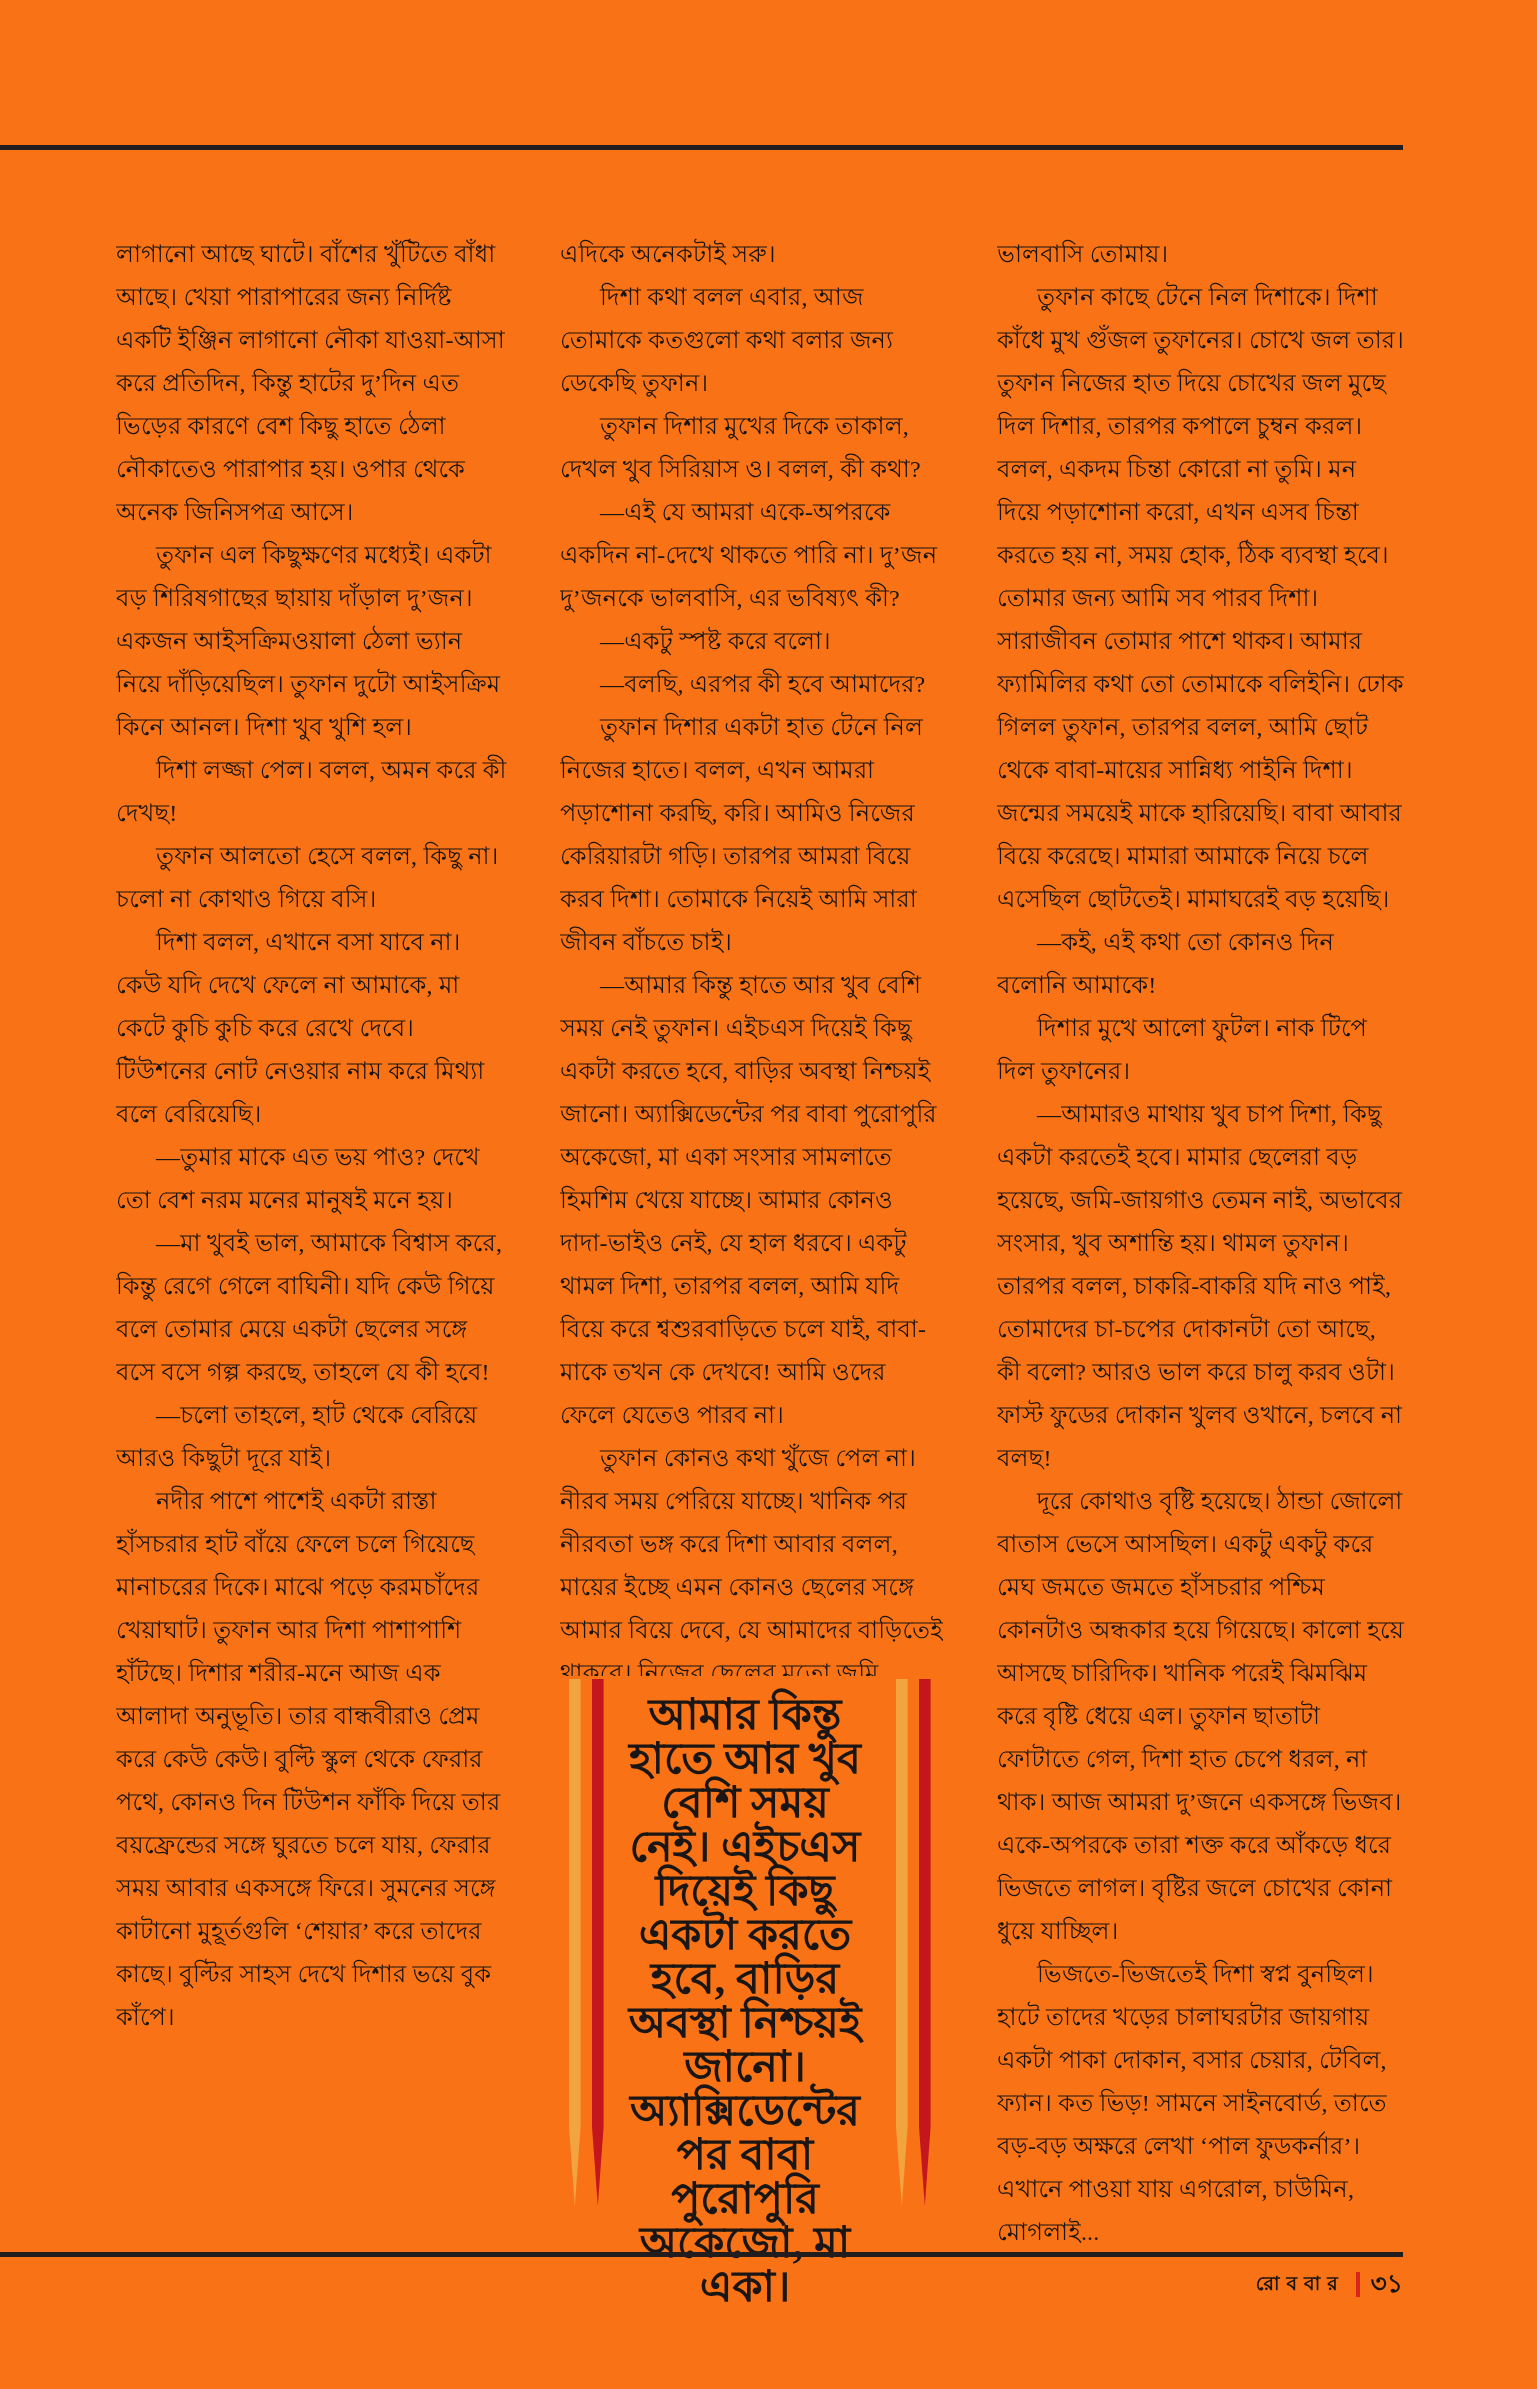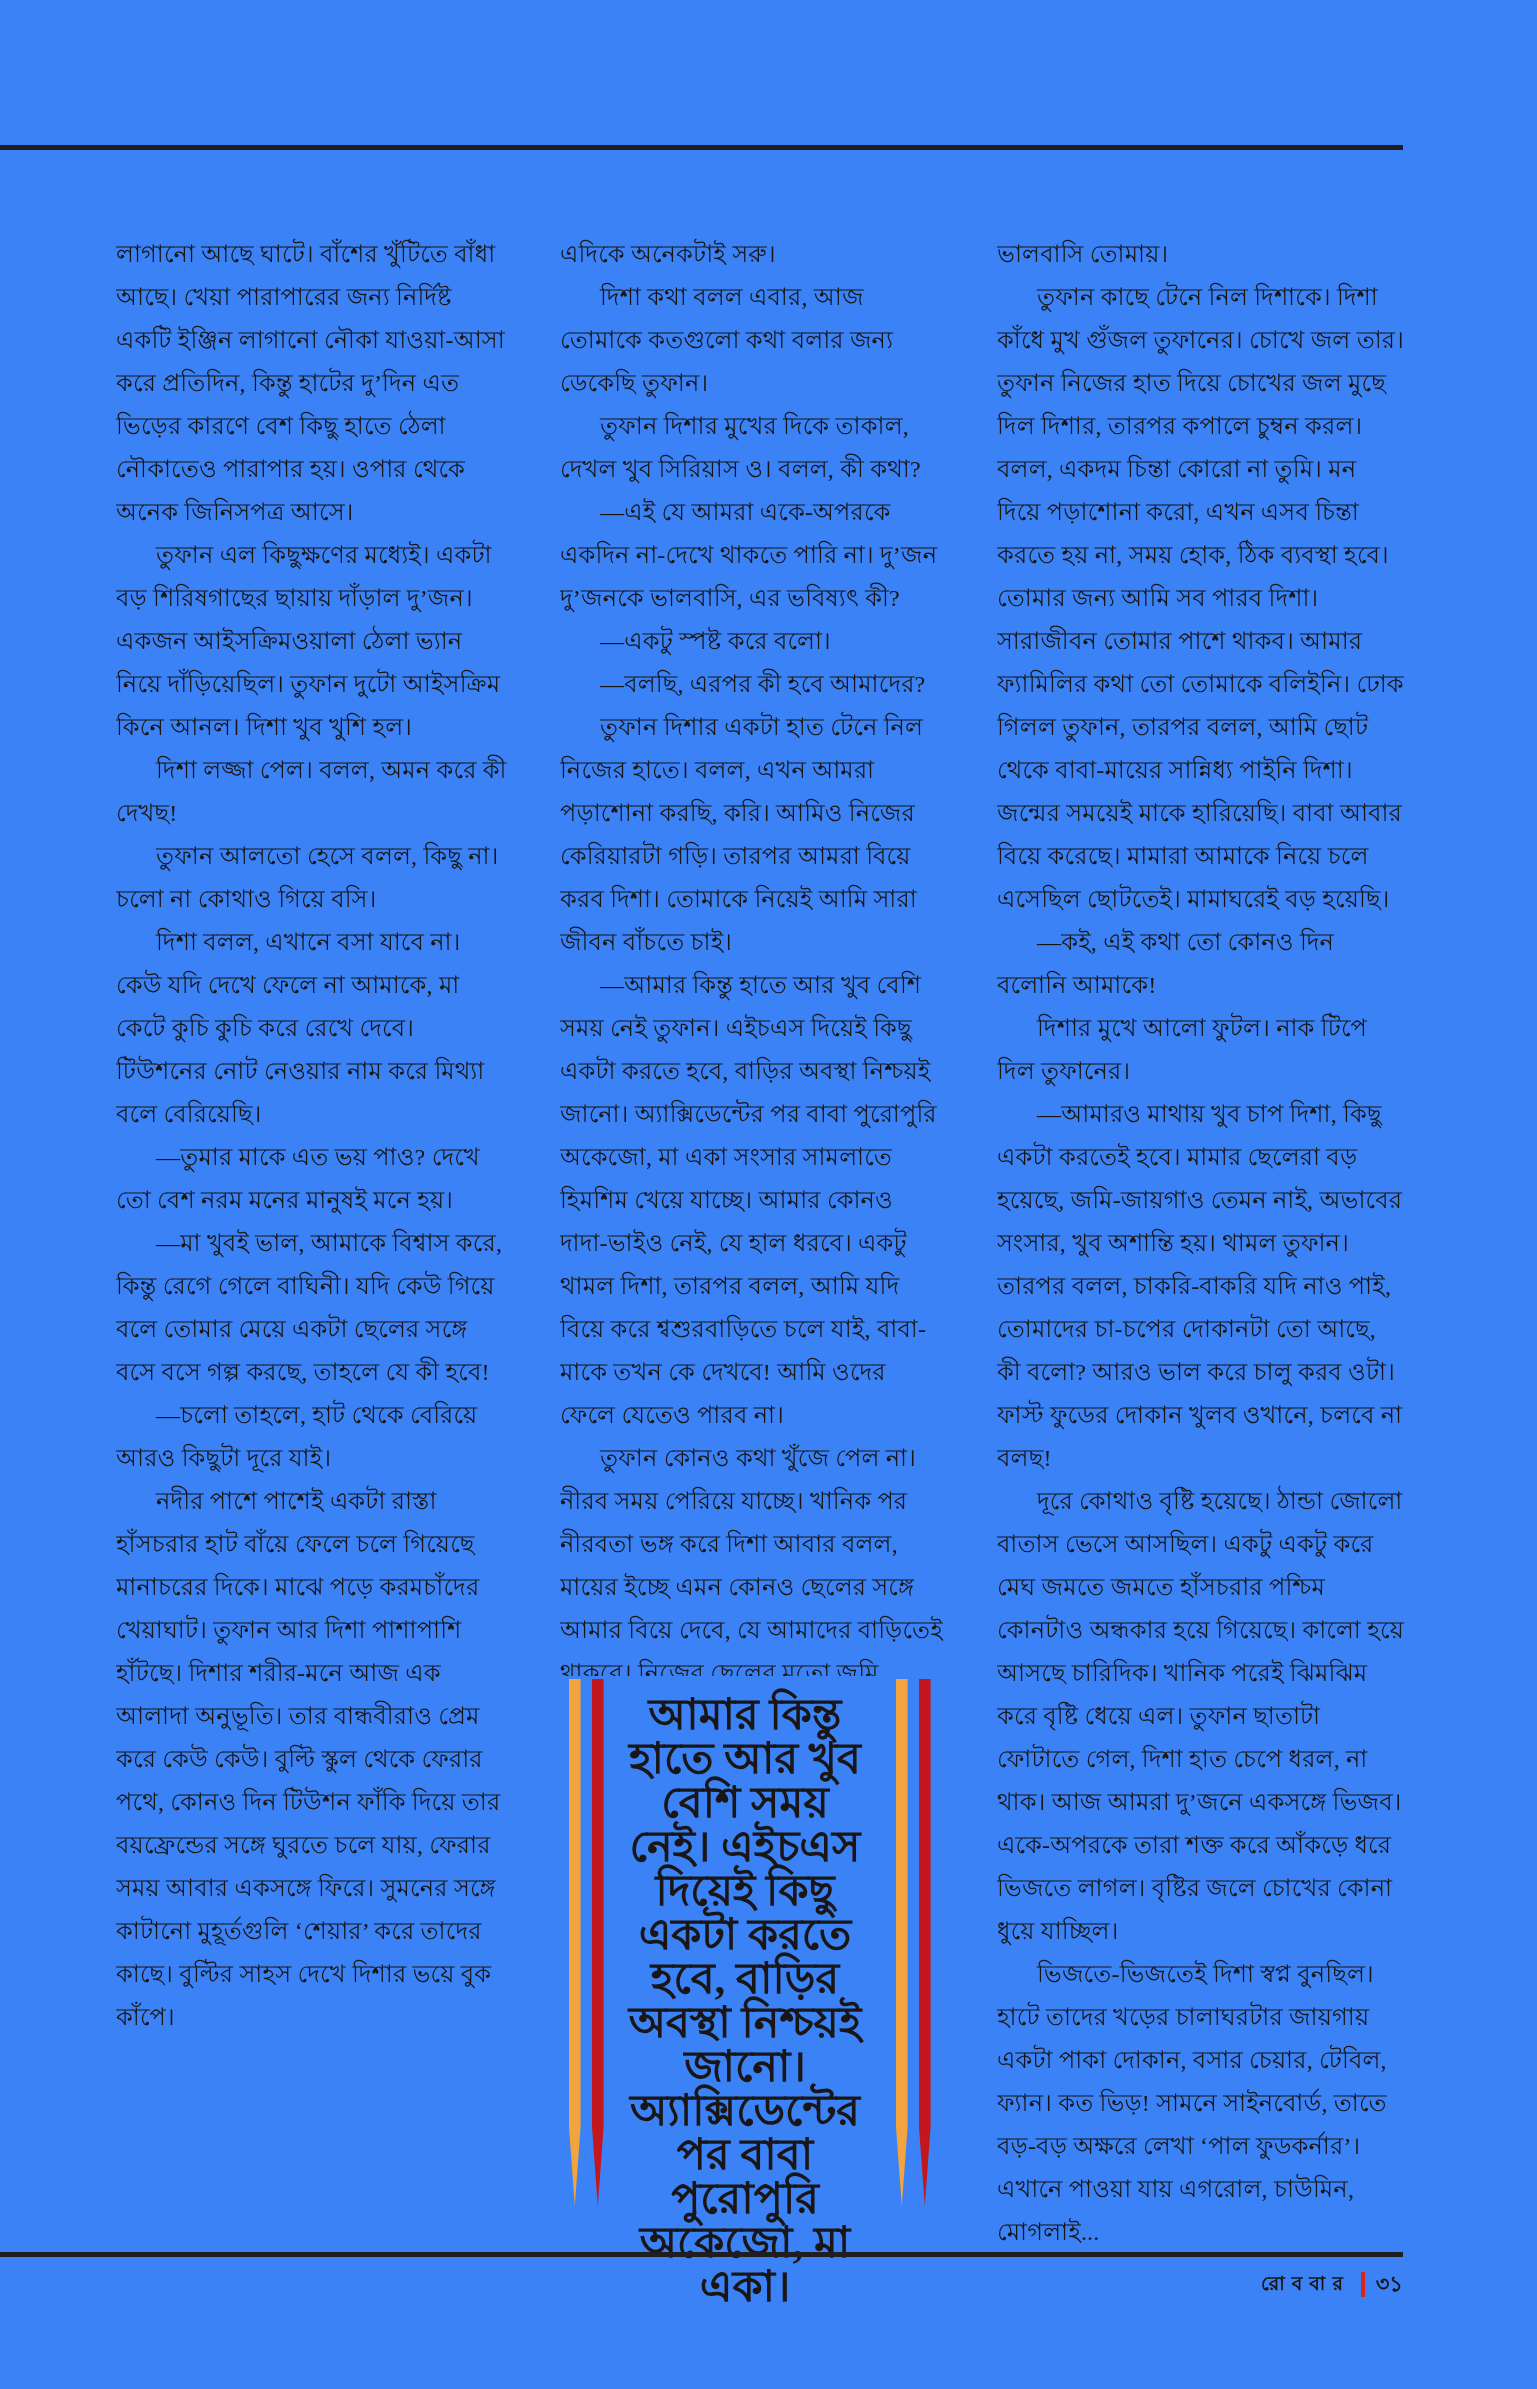--- a/index.html
+++ b/index.html
@@ -1,20 +1,20 @@
 <!DOCTYPE html>
 <html style="font-size:12.4px"><head>
 <meta charset="utf-8">
 <style>
   html, body { margin: 0; padding: 0; background: #e8e8e8; }
   .page {
     position: relative;
     width: 1538px;
     height: 2389px;
-    background: #3b82f6;
+    background: #f97316;
     overflow: hidden;
     font-family: "Liberation Serif", "DejaVu Serif", serif;
     color: #181514;
   }
   .rule {
     position: absolute;
     left: 0;
     width: 1403px;
     background: #221e1f;
   }
@@ -82,21 +82,21 @@
     font-size: 19px;
     font-weight: bold;
     letter-spacing: 7px;
     line-height: 34px;
   }
   .footer .divider {
     width: 3.9px;
     height: 25px;
   }
   .footer .pagenum {
-    font-size: 21px;
+    font-size: 25px;
     font-weight: bold;
     line-height: 34px;
   }
 </style>
 </head>
 <body>
 
 <div class="page">
 
   <div class="rule rule-top"></div>

